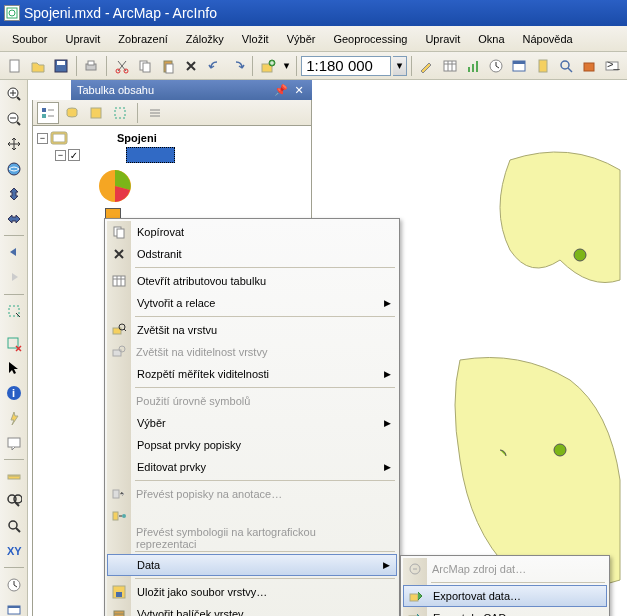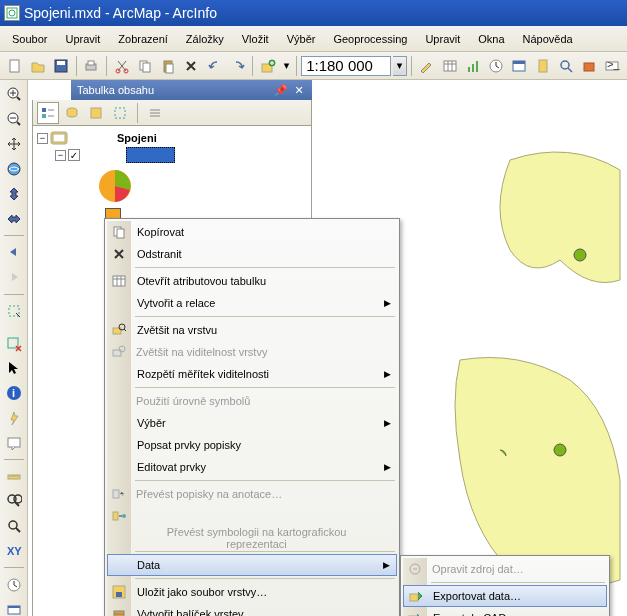--- a/index.html
+++ b/index.html
@@ -37,21 +37,21 @@
 .tree-chk { width: 12px; height: 12px; border: 1px solid #888; display: flex; align-items: center; justify-content: center; font-size: 10px; }
 .tree-label { padding: 1px 3px; margin-left: 44px; }
 .tree-label.selected { background: #d8e4f0; border: 1px dotted #666; }
 .pie-chart { margin-left: 60px; margin-top: 4px; }
 .legend-sq { width: 16px; height: 12px; margin-left: 68px; margin-top: 4px; border: 1px solid #555; }
 
 .map-canvas { position: absolute; left: 310px; top: 0; right: 0; bottom: 0; background: #fff; }
 
 .ctx-menu { position: absolute; background: linear-gradient(to bottom, #fafafa, #f0f0ea); border: 1px solid #888; box-shadow: 2px 2px 4px rgba(0,0,0,0.3); z-index: 100; padding: 2px; }
 .ctx-menu .ctx-strip { position: absolute; left: 2px; top: 2px; bottom: 2px; width: 24px; background: linear-gradient(to right, #ebe8dc, #ddd8c8); }
-.ctx-item { display: flex; align-items: center; height: 22px; padding: 0 20px 0 30px; position: relative; cursor: default; text-align: center; }
+.ctx-item { display: flex; align-items: center; height: 22px; padding: 0 20px 0 30px; position: relative; cursor: default; }
 .ctx-item.highlighted { background: linear-gradient(to bottom, #e8effa, #c8d8ee); border: 1px solid #6a8cc8; height: 22px; padding: 0 29px 0 29px; }
 .ctx-item.disabled { color: #999; padding-left: 29px; }
 .ctx-item .arrow { position: absolute; right: 6px; font-size: 9px; }
 .ctx-item .ctx-icon { position: absolute; left: 4px; width: 16px; height: 16px; display: flex; align-items: center; justify-content: center; }
 .ctx-sep { height: 1px; background: #c8c4b4; margin: 2px 2px 2px 28px; }
 
 .menu1 { left: 104px; top: 138px; width: 296px; }
 .menu2 { left: 400px; top: 475px; width: 210px; }
 
 svg { display: block; }
@@ -535,21 +535,21 @@
   <div class="ctx-menu menu2">
     <div class="ctx-strip"></div>
     <div id="menu2-items">
         <div class="ctx-item disabled">
           <span class="ctx-icon">
             <svg width="16" height="16">
               <circle cx="8" cy="8" r="5" fill="none" stroke="#aaa"></circle>
               <path d="M6 8 h4" stroke="#aaa"></path>
             </svg>
           </span>
-          <span>Opravit zdroj dat…</span>
+          <span>ArcMap zdroj dat…</span>
         </div>
         <div class="ctx-sep"></div>
         <div class="ctx-item highlighted">
           <span class="ctx-icon">
             <svg width="16" height="16">
               <rect x="2" y="6" width="8" height="7" fill="#f5d060" stroke="#aa8"></rect>
               <path d="M10 4 l4 4 l-4 4" fill="#5a5" stroke="#383"></path>
             </svg>
           </span>
           <span>Exportovat data…</span>

